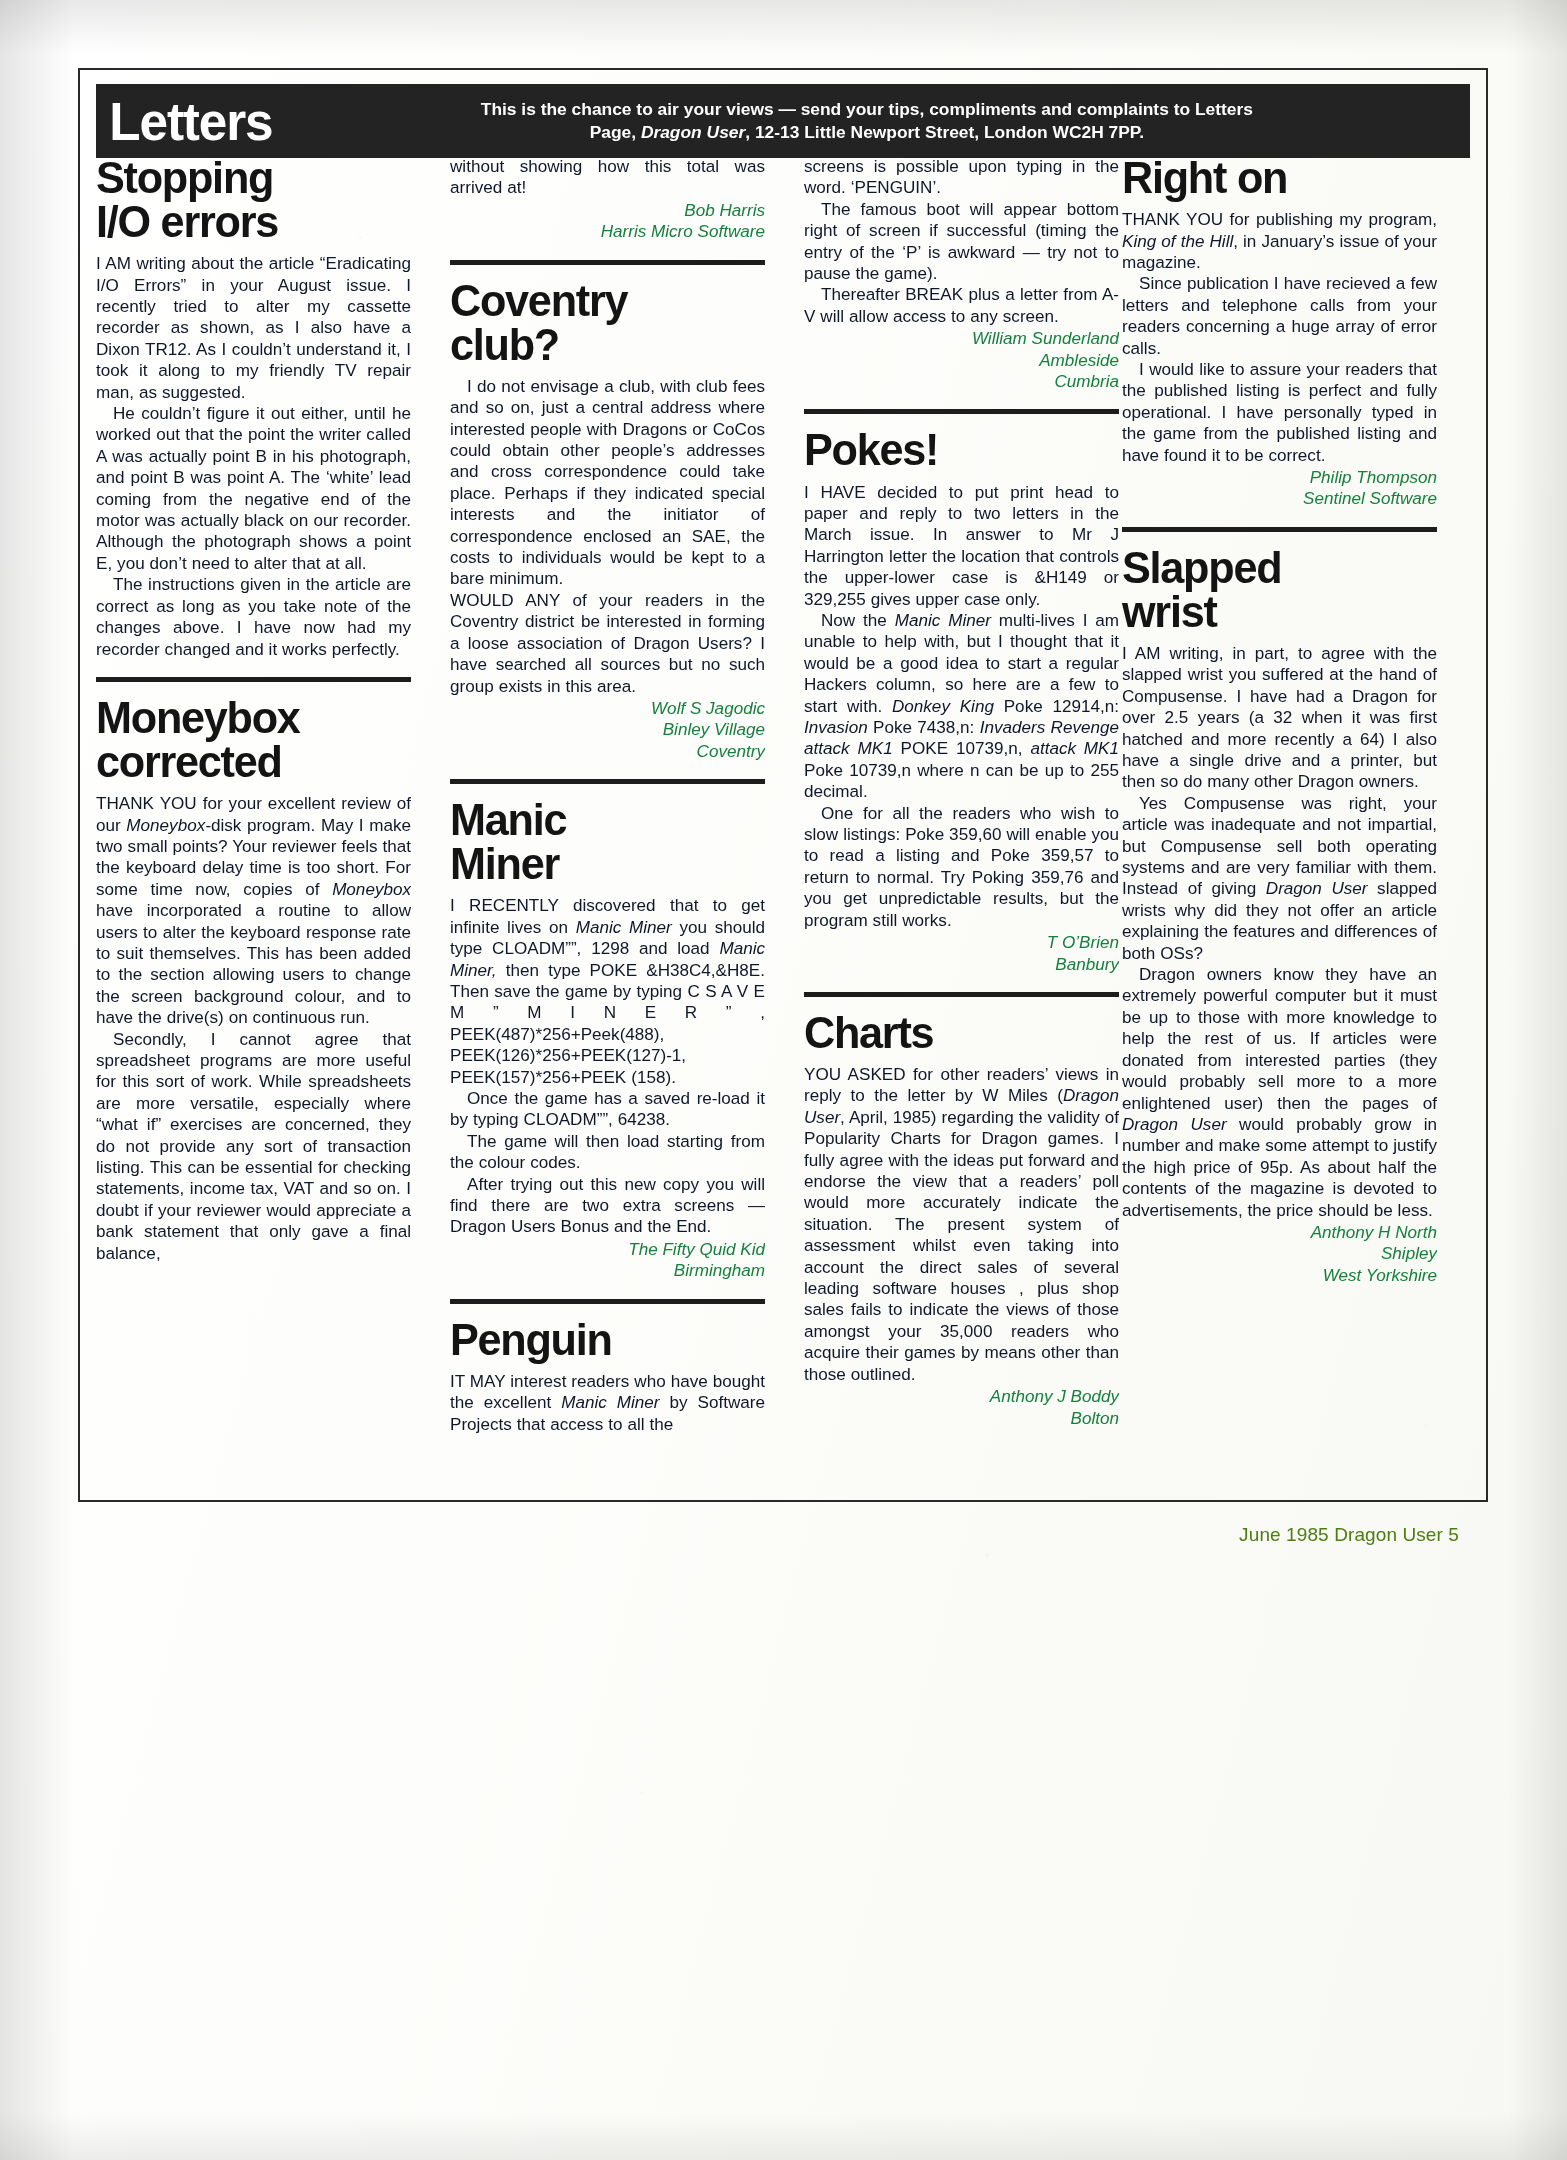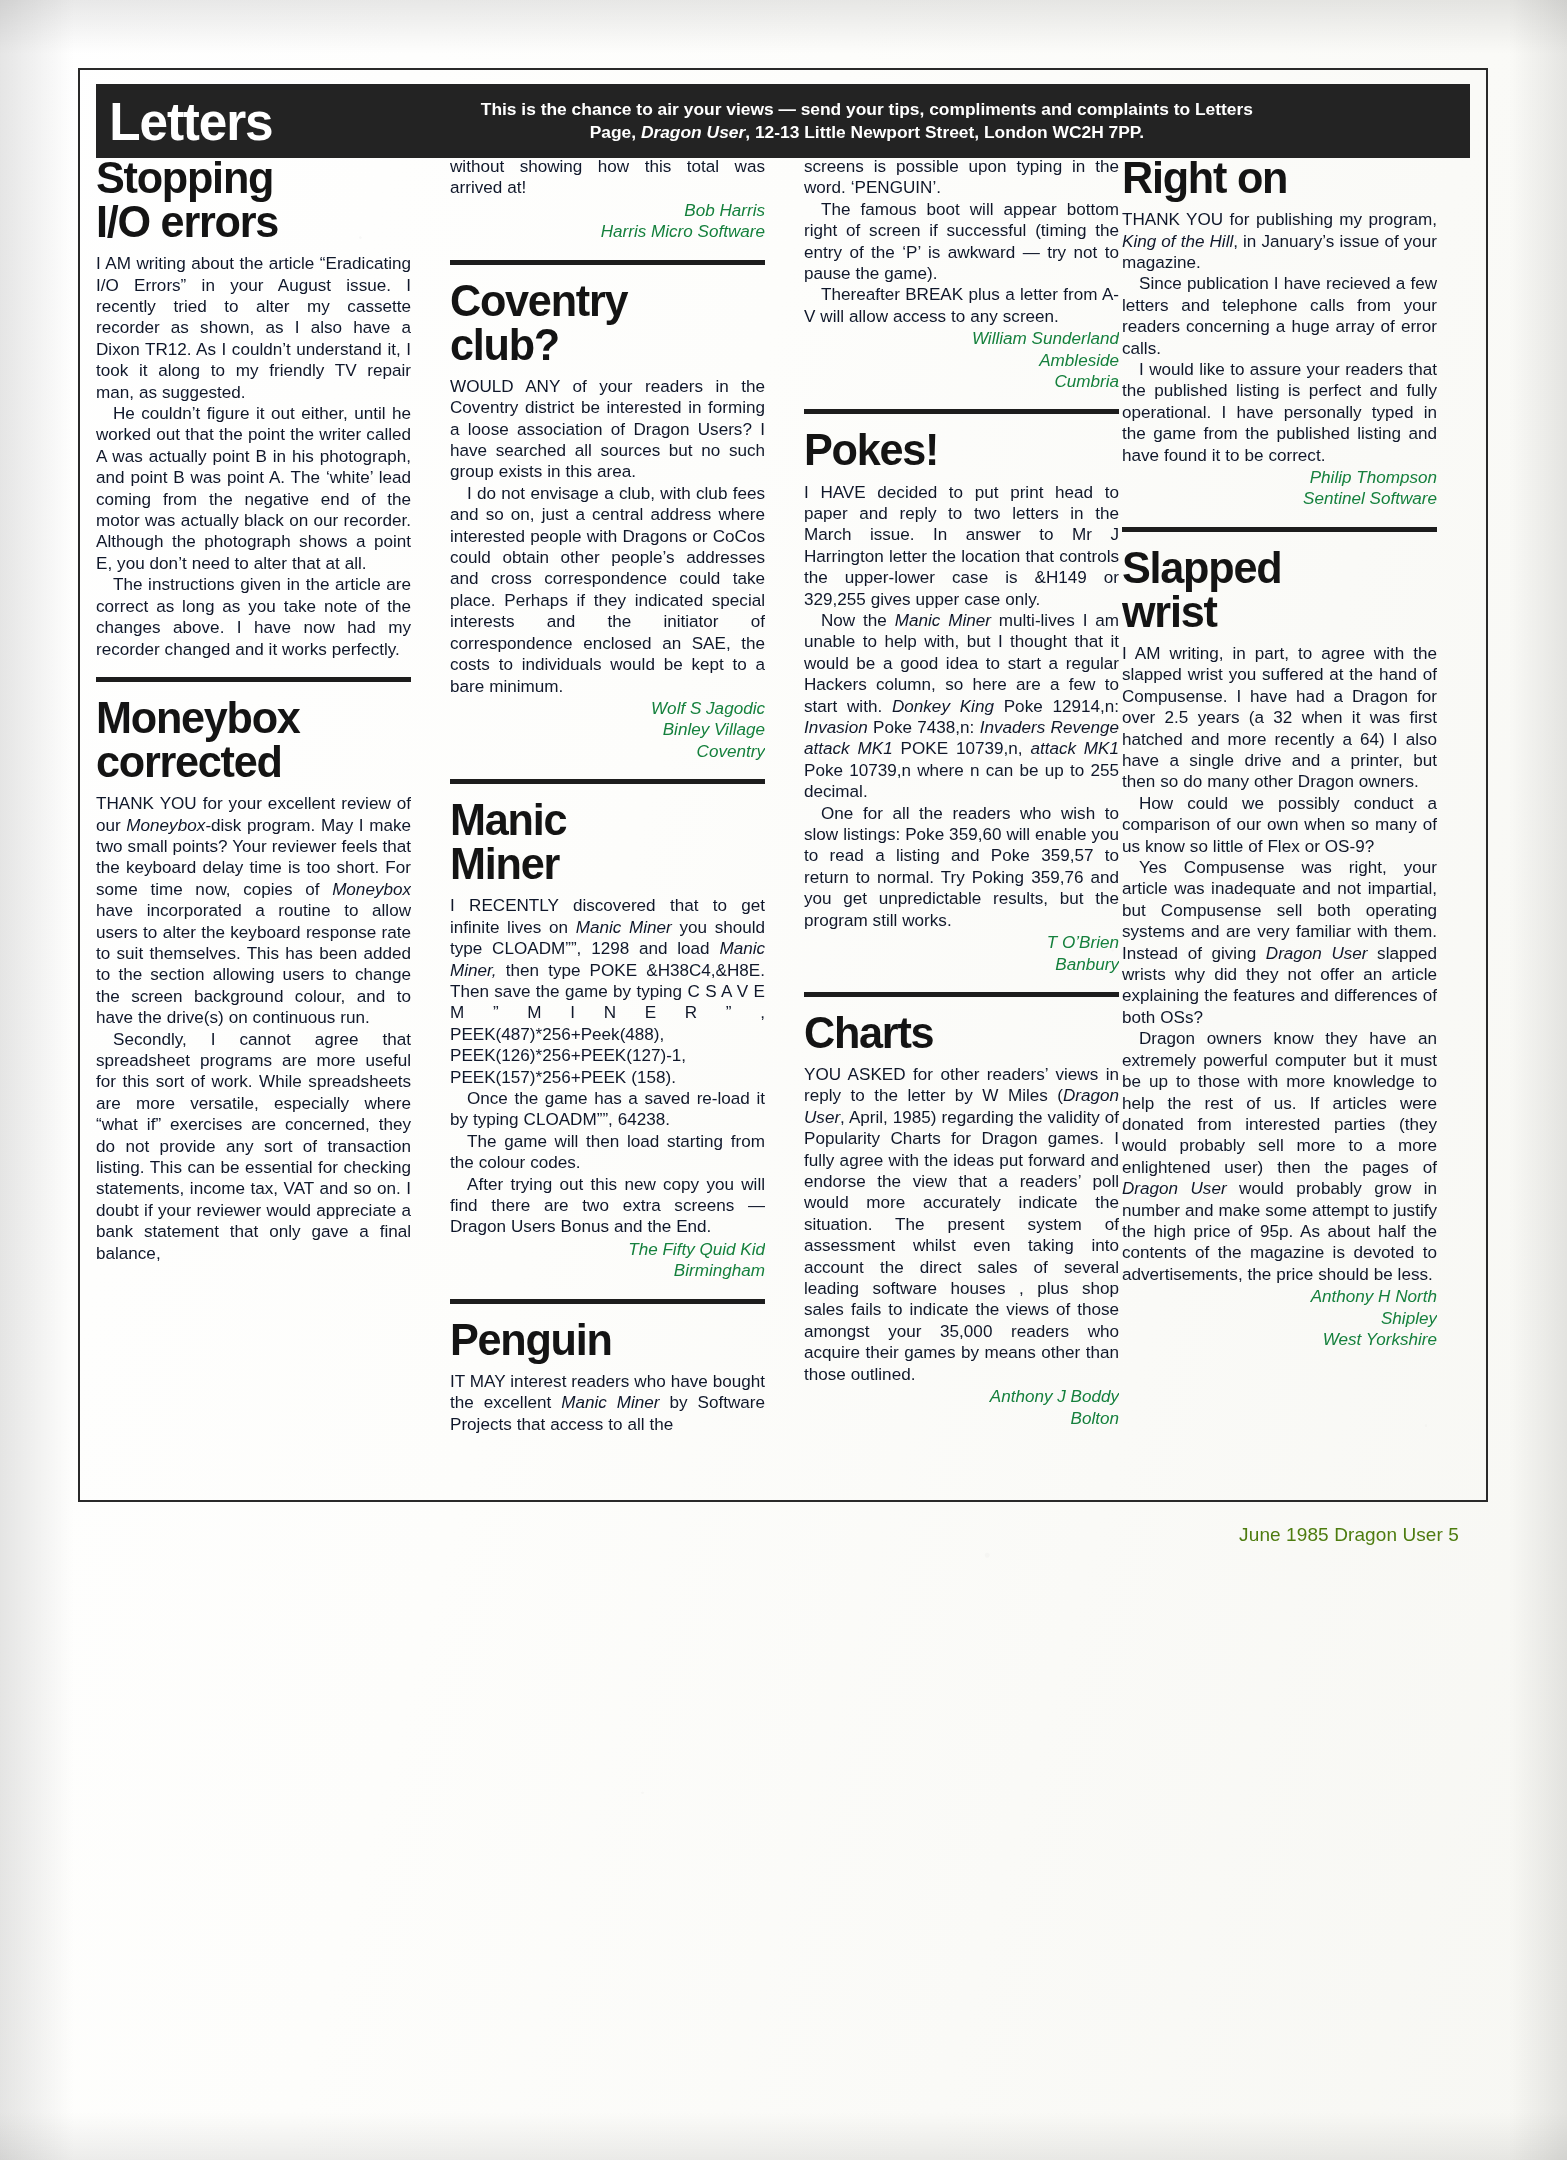--- a/index.html
+++ b/index.html
@@ -231,22 +231,22 @@
       </div>
     </div>
 
     <div class="rule"></div>
 
     <div>
       <h1 class="hl">
         <span>Coventry</span><br>
         <span>club?</span>
       </h1>
+      <p class="body indent">I do not envisage a club, with club fees and so on, just a central address where interested people with Dragons or CoCos could obtain other people’s addresses and cross correspondence could take place. Perhaps if they indicated special interests and the initiator of correspondence enclosed an SAE, the costs to individuals would be kept to a bare minimum.</p>
       <p class="body">WOULD ANY of your readers in the Coventry district be interested in forming a loose association of Dragon Users? I have searched all sources but no such group exists in this area.</p>
-      <p class="body indent">I do not envisage a club, with club fees and so on, just a central address where interested people with Dragons or CoCos could obtain other people’s addresses and cross correspondence could take place. Perhaps if they indicated special interests and the initiator of correspondence enclosed an SAE, the costs to individuals would be kept to a bare minimum.</p>
       <div class="sig-block">
         <p class="sig">Wolf S Jagodic</p>
         <p class="sig">Binley Village</p>
         <p class="sig">Coventry</p>
       </div>
     </div>
 
     <div class="rule"></div>
 
     <div>
@@ -334,21 +334,20 @@
     </div>
 
     <div class="rule"></div>
 
     <div>
       <h1 class="hl">
         <span>Slapped</span><br>
         <span>wrist</span>
       </h1>
       <p class="body">I AM writing, in part, to agree with the slapped wrist you suffered at the hand of Compusense. I have had a Dragon for over 2.5 years (a 32 when it was first hatched and more recently a 64) I also have a single drive and a printer, but then so do many other Dragon owners.</p>
-      <p class="body indent">How could we possibly conduct a comparison of our own when so many of us know so little of Flex or OS-9?</p>
       <p class="body indent"><span>Yes Compusense was right, your article was inadequate and not impartial, but Compusense sell both operating systems and are very familiar with them. Instead of giving </span><i>Dragon User</i><span> slapped wrists why did they not offer an article explaining the features and differences of both OSs?</span></p>
       <p class="body indent"><span>Dragon owners know they have an extremely powerful computer but it must be up to those with more knowledge to help the rest of us. If articles were donated from interested parties (they would probably sell more to a more enlightened user) then the pages of </span><i>Dragon User</i><span> would probably grow in number and make some attempt to justify the high price of 95p. As about half the contents of the magazine is devoted to advertisements, the price should be less.</span></p>
       <div class="sig-block">
         <p class="sig">Anthony H North</p>
         <p class="sig">Shipley</p>
         <p class="sig">West Yorkshire</p>
       </div>
     </div>
 
   </div>

